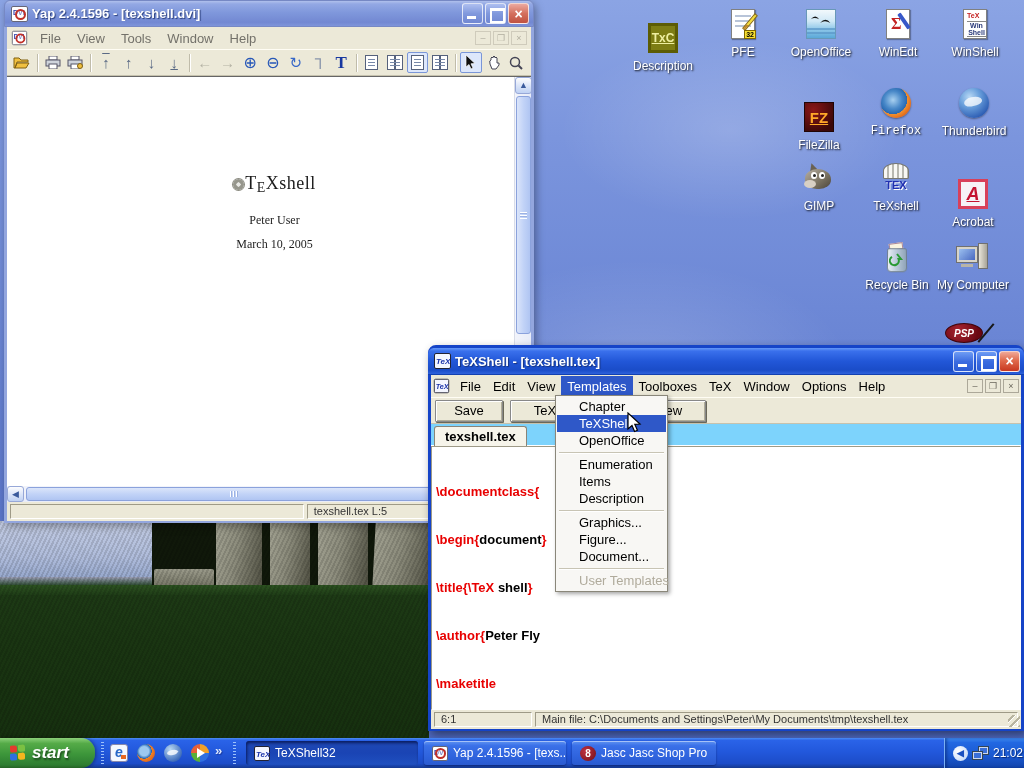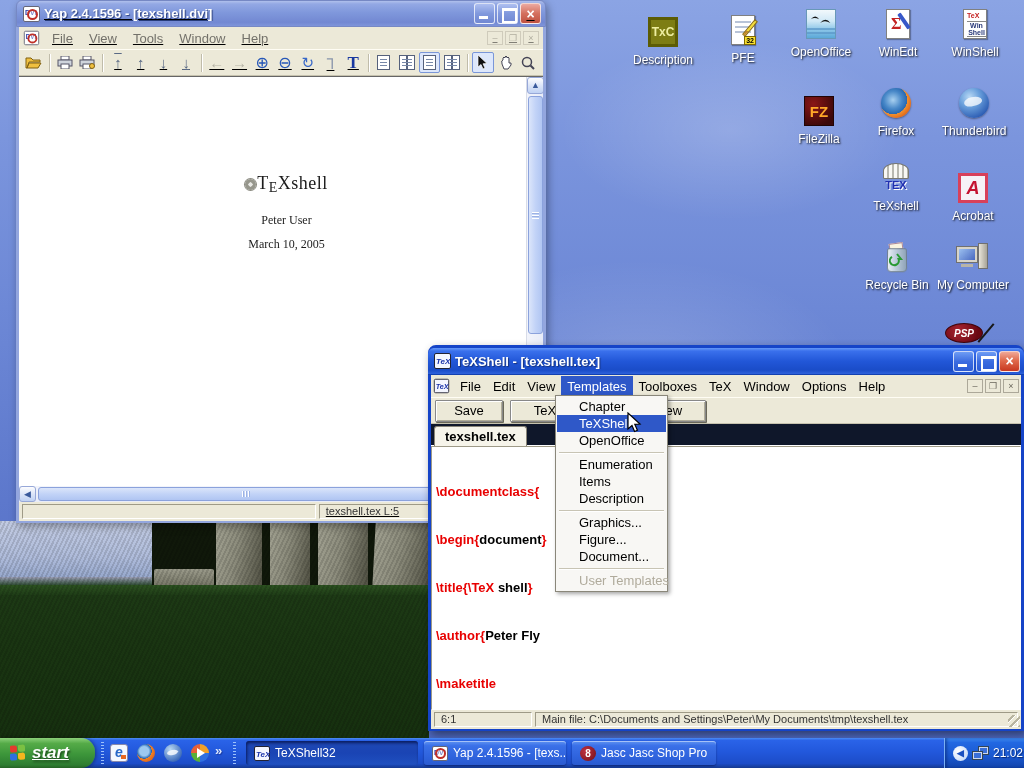--- a/index.html
+++ b/index.html
@@ -9,21 +9,21 @@
   
   #screen { position:absolute; inset:0; width:1024px; height:768px; overflow:hidden;
     background:linear-gradient(180deg,#8ba4e4 0%,#7b95dd 18%,#6d88d6 40%,#5d78cc 65%,#4e68c0 100%); }
   .cloud { position:absolute; border-radius:50%; background:radial-gradient(closest-side,rgba(255,255,255,.18),rgba(255,255,255,0)); }
 
   
   .dicon { position:absolute; width:78px; text-align:center; cursor:default; }
   .dicon .ic { width:34px; height:34px; margin:0 auto 3px auto; position:relative; }
   .dicon .lbl { color:#fff; font-size:12px; text-shadow:1px 1px 2px rgba(0,0,0,.95); line-height:13px; }
 
-  .ic-box { width:30px; height:30px; margin:10px auto; display:flex; align-items:center; justify-content:center; }
+  .ic-box { width:30px; height:30px; margin:16px auto; display:flex; align-items:center; justify-content:center;text-decoration:underline; }
   .txc { background:#7d7d14; border:3px solid #5c5c04; color:#eeeea0; font-weight:bold; font-size:12px; }
   .fz  { background:radial-gradient(circle at 30% 25%,#8a1616,#3a0808 80%); border:1px solid #200404; color:#ffa828; font-weight:bold; font-size:15px; }
   .acr { background:#f6f2f6; border:3px solid #d8405a; color:#c41230; font-weight:bold; font-size:18px; font-style:italic; }
 
   .page-ic { width:24px; height:30px; background:#fff; border:1px solid #808080; margin:2px auto; position:relative;
     box-shadow:1px 1px 1px rgba(0,0,0,.3); }
   .page-ic .l1,.page-ic .l2,.page-ic .l3 { position:absolute; left:3px; right:3px; height:2px; background:#b8c4d8; }
   .page-ic .l1{top:5px}.page-ic .l2{top:10px}.page-ic .l3{top:15px}
   .pencil { position:absolute; width:4px; height:20px; background:linear-gradient(180deg,#f8e030 70%,#c88820 70%); transform:rotate(40deg); right:2px; top:2px; border:1px solid #907010; }
   .badge32 { position:absolute; right:-2px; bottom:-1px; background:#f8e030; border:1px solid #806800; color:#000; font-size:7px; font-weight:bold; padding:0 1px; }
@@ -92,22 +92,22 @@
   .titlebar { height:27px; border-radius:6px 6px 0 0; display:flex; align-items:center; padding:0 4px 0 6px; }
   .titlebar .ttl { flex:1; color:#fff; font-weight:bold; font-size:13px; text-shadow:1px 1px 1px rgba(20,40,100,.8); white-space:nowrap; overflow:hidden; }
   .tbtn { width:21px; height:21px; border-radius:3px; margin-left:2px; display:flex; align-items:center; justify-content:center;
     color:#fff; font-size:12px; font-weight:bold; border:1px solid rgba(255,255,255,.75); position:relative; }
   .tbtn.minb::after { content:""; position:absolute; left:4px; bottom:4px; width:9px; height:3px; background:#fff; }
   .tbtn.maxb::after { content:""; position:absolute; left:4px; top:4px; width:11px; height:10px; border:2px solid #fff; border-top-width:3px; }
   .tbtn.closeb { font-size:14px; }
   .winicon { width:17px; height:16px; margin-right:4px; position:relative; flex:none; }
 
   
-  #yap { left:16px; top:0; width:530px; height:523px; z-index:2; background:#ece9d8;
-    border:3px solid #93a6de; border-top:none; box-shadow:2px 3px 8px rgba(0,0,0,.35);text-decoration:underline; }
+  #yap { left:4px; top:0; width:530px; height:523px; z-index:2; background:#ece9d8;
+    border:3px solid #93a6de; border-top:none; box-shadow:2px 3px 8px rgba(0,0,0,.35); }
   #yap .titlebar { margin:-0px -3px 0 -3px; background:linear-gradient(180deg,#b0c0ec 0%,#93a8e4 12%,#8098dc 45%,#7288d2 85%,#7e94da 100%); border:1px solid #7688c4; }
   #yap .tbtn { background:linear-gradient(180deg,#aebff0,#8199dd 50%,#7188d2); }
   #yap .tbtn.closeb { background:linear-gradient(180deg,#eda globe,#d88); background:linear-gradient(180deg,#eca9a0,#d4705e 50%,#c05240); }
   .yap-ic { background:#fff; border:1px solid #667; border-radius:2px; }
   .yap-ic::before { content:"DVI"; position:absolute; left:1px; top:2px; font-size:7px; font-weight:bold; color:#2838a8; }
   .yap-ic::after { content:""; position:absolute; right:1px; bottom:1px; width:7px; height:7px; border:2px solid #c03028; border-radius:50%; background:rgba(255,255,255,.4); }
 
   .menubar { height:22px; background:#ece9d8; display:flex; align-items:center; padding:0 4px; font-size:13px; }
   #yap .menubar { color:#73716a; }
   .menubar .mitem { padding:2px 8px; }
@@ -162,21 +162,21 @@
   .tex-ic::before { content:"TeX"; position:absolute; left:1px; top:3px; font-size:8px; font-weight:bold; font-style:italic; color:#1830a8; }
 
   #texshell .menubar { color:#000; padding:0 2px; }
   #texshell .menubar .mitem { padding:3px 6px; }
   #texshell .menubar .mitem.msel { background:#2f58c8; color:#fff; }
 
   #texshell .toolbar { height:27px; justify-content:flex-start; position:relative; }
   .xpbtn { position:absolute; top:2px; height:22px; background:#ece9d8; border:1px solid #888; border-radius:1px;
     box-shadow:inset 1px 1px 0 #fff, inset -1px -1px 0 #b0ac98, 1px 1px 0 #6a6858; font-size:13px; text-align:center; line-height:20px; color:#000; }
 
-  .tabstrip { height:22px; background:#0f172a; position:relative; border-bottom:1px solid #fff; }
+  .tabstrip { height:22px; background:#7dd3fc; position:relative; border-bottom:1px solid #fff; }
   .tab { position:absolute; left:3px; top:2px; height:20px; padding:0 10px; background:#f6f4ea; border:1px solid #898578; border-bottom:none; border-radius:3px 3px 0 0; font-weight:bold; font-size:13px; line-height:19px; }
 
   .editor { position:relative; height:264px; background:#fff; border:1px solid; border-color:#9e9a87 #fff #fff #9e9a87; overflow:hidden; }
   .code { padding:5px 0 0 4px; font-weight:bold; font-size:13px; line-height:16px; font-family:"Liberation Sans",sans-serif; white-space:pre; }
   .code .r { color:#e80000; }
   .code .k { color:#000; }
 
   
   .ts-dropdown { position:absolute; left:124px; top:47px; width:113px; z-index:50; background:#f8f7f4; border:1px solid #8a877a;
     box-shadow:2px 2px 4px rgba(0,0,0,.35); padding:2px 1px; font-size:13px; }
@@ -188,21 +188,21 @@
   #texshell .statusbar { position:relative; }
   .grip { position:absolute; right:1px; bottom:2px; width:12px; height:12px;
     background:repeating-linear-gradient(135deg,transparent 0 3px,#b8b4a0 3px 5px,#fff 5px 6px); }
 
   
   #taskbar { position:absolute; left:0; bottom:0; width:1024px; height:30px; z-index:10;
     background:linear-gradient(180deg,#4b8cf4 0%,#2a63e8 8%,#2258dc 45%,#1c4cc8 85%,#15398f 100%); }
   #startbtn { position:absolute; left:0; top:0; width:95px; height:30px; border-radius:0 14px 14px 0;
     background:linear-gradient(180deg,#8cd07a 0%,#55ab48 18%,#3c953a 55%,#2e7d31 90%,#256325 100%);
     display:flex; align-items:center; padding-left:10px; gap:5px; box-shadow:1px 0 4px rgba(0,0,0,.4); }
-  #startbtn .stxt { color:#fff; font-weight:bold; font-style:italic; font-size:17px; text-shadow:1px 2px 2px rgba(0,0,0,.5);text-decoration:underline; }
+  #startbtn .stxt { color:#fff; font-weight:bold; font-style:italic; font-size:17px; text-shadow:1px 2px 2px rgba(0,0,0,.5); }
   .winflag { width:17px; height:16px; display:grid; grid-template-columns:7px 7px; grid-template-rows:7px 7px; gap:1px; transform:skewY(-6deg); }
   .winflag i { border-radius:1px 3px 1px 3px; }
   .winflag .f1{background:#e23b2e}.winflag .f2{background:#7bc043}.winflag .f3{background:#2f6fe0}.winflag .f4{background:#f5b61e}
 
   .qlhandle { position:absolute; top:4px; width:3px; height:22px;
     background:repeating-linear-gradient(180deg,#9cc0fa 0 1px,transparent 1px 3px); }
   .qlicon { position:absolute; top:6px; width:18px; height:18px; border-radius:3px; }
   .ql-ie { background:#f4f8ff; border:1px solid #88a; }
   .ql-ie::before { content:"e"; position:absolute; left:4px; top:-1px; color:#2868c8; font-size:14px; font-weight:bold; font-style:italic; }
   .ql-ie::after { content:""; position:absolute; right:1px; bottom:2px; width:5px; height:4px; background:#e86820; }
@@ -241,21 +241,21 @@
 <div id="screen">
   <div class="cloud" style="left:560px;top:40px;width:340px;height:180px;"></div>
   <div class="cloud" style="left:430px;top:260px;width:420px;height:220px;"></div>
 
   <div class="dicon" style="left:624px;top:7px;">
     <div class="ic">
         <div class="ic-box txc">TxC</div>
       </div>
     <div class="lbl">Description</div>
   </div>
-  <div class="dicon" style="left:704px;top:13px;">
+  <div class="dicon" style="left:704px;top:7px;">
     <div class="ic">
         <div class="page-ic">
           <i class="l1"></i>
           <i class="l2"></i>
           <i class="l3"></i>
           <span class="pencil"></span>
           <span class="badge32">32</span>
         </div>
       </div>
     <div class="lbl">PFE</div>
@@ -291,33 +291,43 @@
       </div>
     <div class="lbl">WinShell</div>
   </div>
 
   <div class="dicon" style="left:780px;top:86px;">
     <div class="ic">
         <div class="ic-box fz">FZ</div>
       </div>
     <div class="lbl">FileZilla</div>
   </div>
-  <div class="dicon" style="left:857px;top:86px;">
+  <div class="dicon" style="left:857px;top:86px;font-family:Liberation Mono, monospace;">
     <div class="ic">
         <div class="ffx"></div>
       </div>
     <div class="lbl">Firefox</div>
   </div>
   <div class="dicon" style="left:935px;top:86px;">
     <div class="ic">
         <div class="tbd"></div>
       </div>
     <div class="lbl">Thunderbird</div>
   </div>
 
+  <div class="dicon" style="left:780px;top:163px;">
+    <div class="ic gimp">
+        <i class="ear"></i>
+        <div class="head"></div>
+        <i class="eye e1"></i>
+        <i class="eye e2"></i>
+        <i class="snout"></i>
+      </div>
+    <div class="lbl">GIMP</div>
+  </div>
   <div class="dicon" style="left:857px;top:163px;">
     <div class="ic shell-ic">
         <div class="shell-fan"></div>
         <div class="shell-txt">TEX</div>
       </div>
     <div class="lbl">TeXshell</div>
   </div>
   <div class="dicon" style="left:934px;top:163px;">
     <div class="ic">
         <div class="ic-box acr">A</div>

